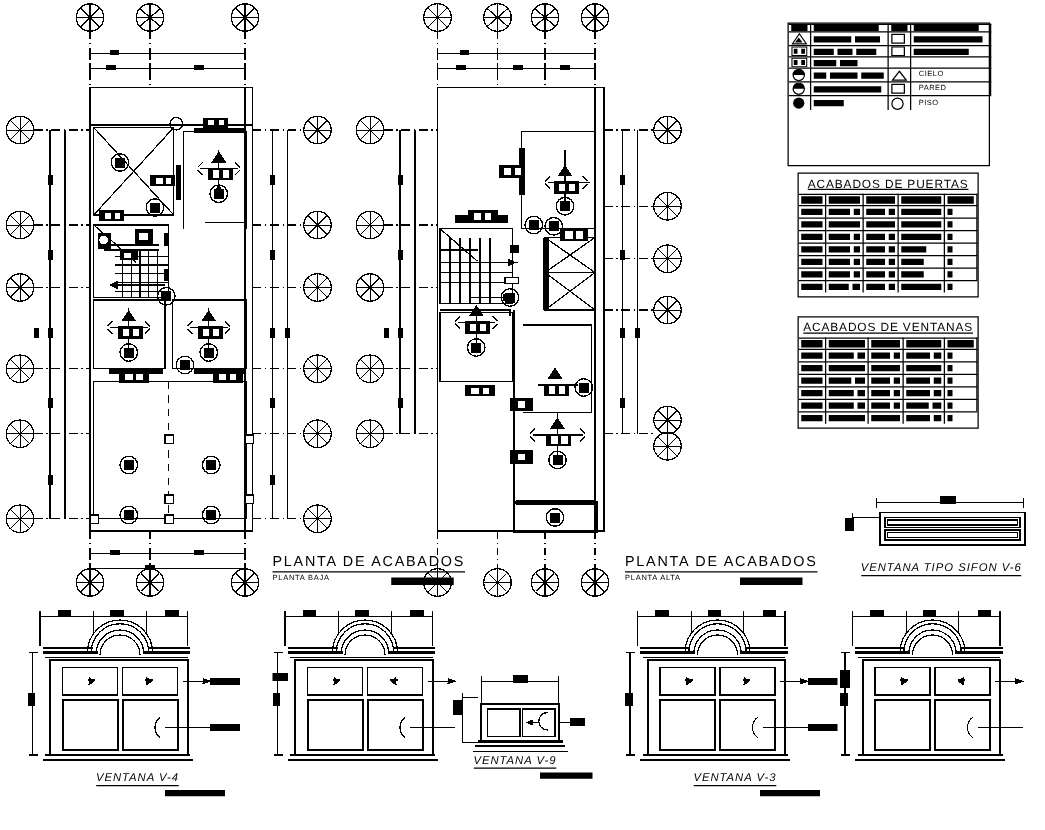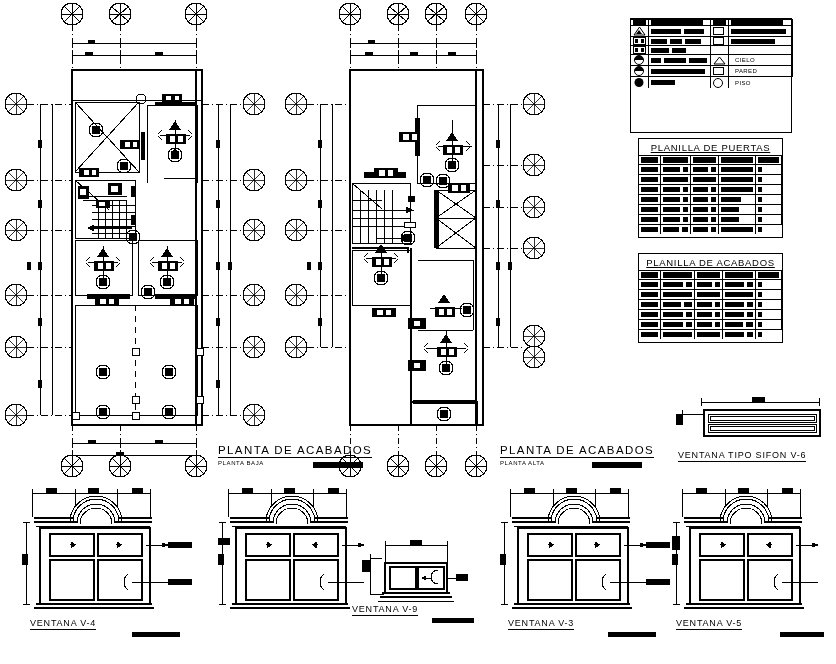--- a/index.html
+++ b/index.html
@@ -24,21 +24,21 @@
   .lbl{font-size:6px;letter-spacing:.4px;white-space:nowrap;padding-left:4px;}
   .symbox{width:11px;height:8px;border:1px solid #000;box-sizing:border-box;}
   .symcirc{width:10px;height:10px;border:1px solid #000;border-radius:50%;box-sizing:border-box;}
 
   .plan-title{position:absolute;text-align:center;}
   .plan-title .t1{font-size:11.5px;letter-spacing:1.4px;white-space:nowrap;
                   border-bottom:1.6px solid #000;padding-bottom:1px;display:inline-block;}
   .plan-title .t2{font-size:6px;letter-spacing:.6px;display:block;text-align:left;margin-top:2px;}
   .plan-title .t3{position:absolute;background:#000;height:6px;}
 
-  .win-title{position:absolute;text-align:left;}
+  .win-title{position:absolute;text-align:center;font-style:italic;}
   .win-title .w1{font-size:9px;letter-spacing:.8px;white-space:nowrap;
                  border-bottom:1.8px solid #000;padding-bottom:1px;display:inline-block;}
   .win-title .w3{position:absolute;background:#000;height:5px;}
 </style>
 </head>
 <body>
 
 <div id="sheet">
 
   <svg class="abs" style="left:0;top:0" width="300" height="480">
@@ -555,21 +555,21 @@
       <div class="tcell">
           <span class="symcirc"></span>
         </div>
       <div class="tcell">
           <span class="lbl">PISO</span>
         </div>
     </div>
   </div>
 
   <div class="tbl" style="left:638px;top:138px;width:145px;height:100px;">
-    <div class="tbl-title">PLANILLA DE PUERTAS</div>
+    <div class="tbl-title">ACABADOS DE PUERTAS</div>
     <div class="tbl-grid" id="doors-grid" style="grid-template-columns:22px 30px 28px 37px 26px;">
         <div class="tcell" style="height: 9px;">
           <span class="bar" style="width: 30px; height: 6px;"></span>
         </div>
         <div class="tcell" style="height: 9px;">
           <span class="bar" style="width: 34px; height: 6px;"></span>
         </div>
         <div class="tcell" style="height: 9px;">
           <span class="bar" style="width: 30px; height: 6px;"></span>
         </div>
@@ -693,21 +693,21 @@
         <div class="tcell" style="height: 10px;">
           <span class="bar" style="width: 38px;"></span>
         </div>
         <div class="tcell" style="height: 10px;">
           <span class="bar" style="width: 4px;"></span>
         </div>
       </div>
   </div>
 
   <div class="tbl" style="left:638px;top:253px;width:145px;height:90px;">
-    <div class="tbl-title">PLANILLA DE ACABADOS</div>
+    <div class="tbl-title">ACABADOS DE VENTANAS</div>
     <div class="tbl-grid" id="windows-grid" style="grid-template-columns:22px 34px 28px 33px 26px;">
         <div class="tcell" style="height: 9px;">
           <span class="bar" style="width: 26px; height: 6px;"></span>
         </div>
         <div class="tcell" style="height: 9px;">
           <span class="bar" style="width: 36px; height: 6px;"></span>
         </div>
         <div class="tcell" style="height: 9px;">
           <span class="bar" style="width: 24px; height: 6px;"></span>
         </div>
@@ -1000,18 +1000,14 @@
       <path d="M106 92a10 10 0 000 16"></path>
       <path d="M124 63h22M140 61l6 2-6 2" fill="#000"></path>
       <path d="M110 100h36"></path>
       <path d="M14 122h116" stroke-width="2"></path>
       <path d="M12 126h120" stroke-width="1.4"></path>
       <path d="M4 40v82M1 40h7M1 122h7"></path>
       <rect x="0" y="72" width="6" height="11" fill="#000" stroke="none"></rect>
       <rect x="-12" y="54" width="20" height="14" fill="#000" stroke="none"></rect>
     </g>
   </svg>
-  <div class="win-title" style="left:676px;top:612px;width:160px;">
-    <span class="w1">VENTANA V-5</span>
-    <span class="w3" style="left:104px;top:20px;width:44px;"></span>
-  </div>
 
 </div>
 
 </body></html>

